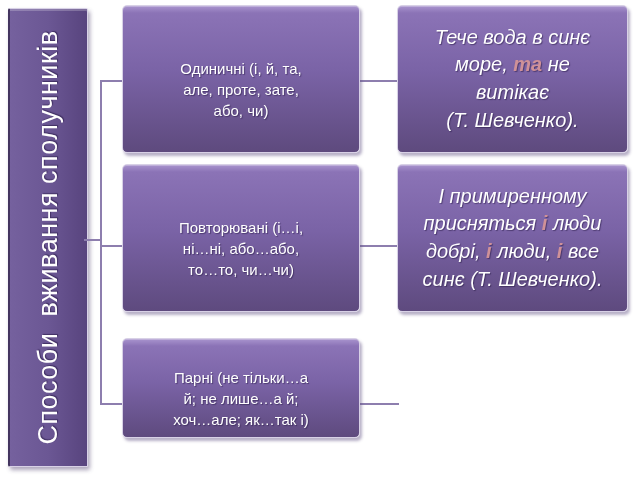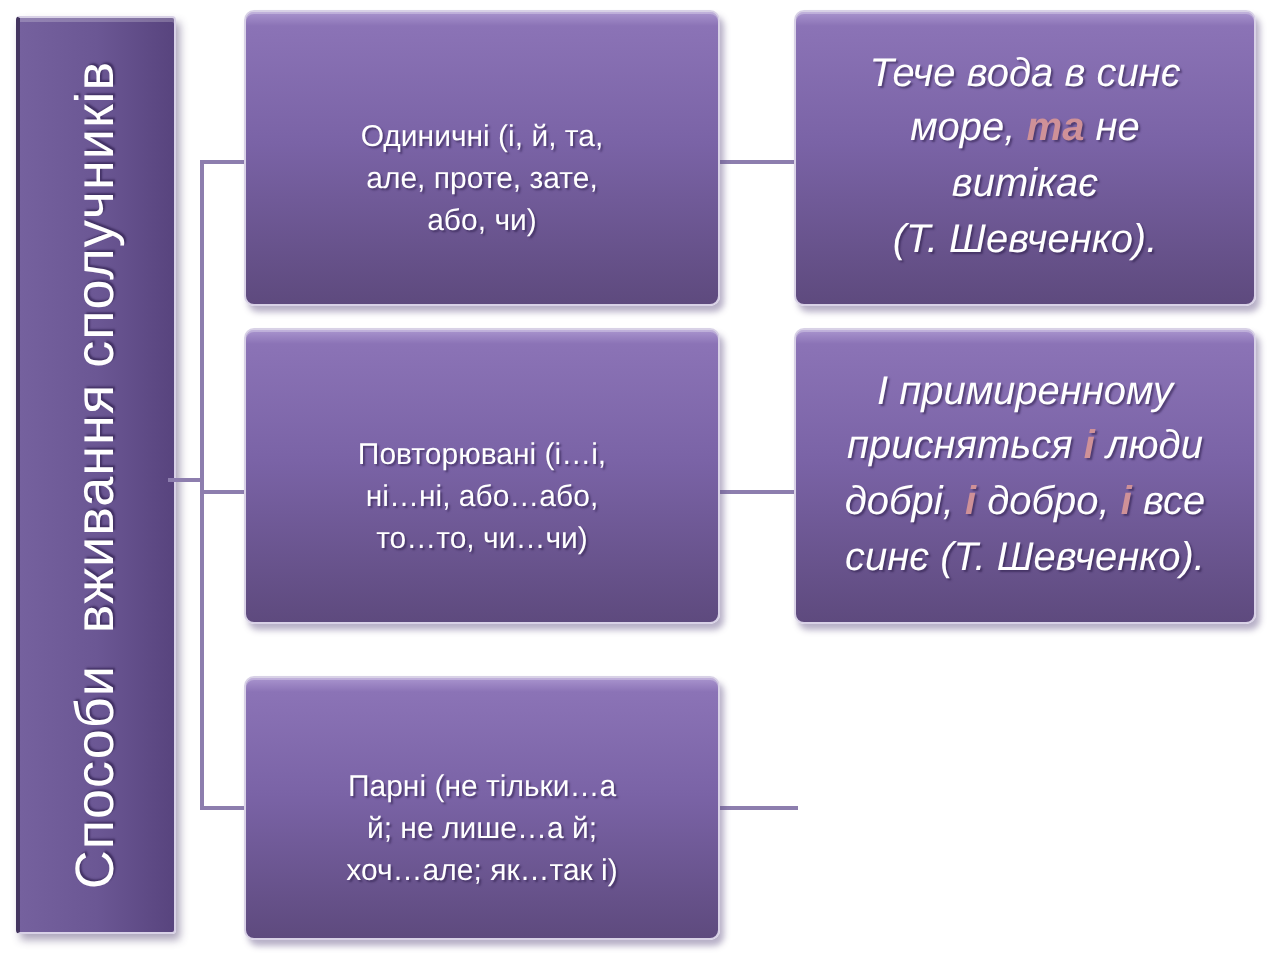--- a/index.html
+++ b/index.html
@@ -65,21 +65,21 @@
     display: flex;
     align-items: center;
     justify-content: center;
     text-align: center;
     color: var(--text, #ffffff);
   }
   .box-mid { left: 122px; width: 238px; }
   .box-ex  { left: 397px; width: 231px; }
   .row-1 { top: 5px;   height: 148px; }
   .row-2 { top: 164px; height: 148px; }
-  .row-3 { top: 338px; height: 132px; }
+  .row-3 { top: 338px; height: 100px; }
 
   .type-label {
     white-space: pre-line;
     font-size: 15px;
     line-height: 1.4;
     padding: 0 8px;
     text-shadow: 1px 1px 1px rgba(40,25,70,0.55);
     margin-top: 20px;
   }
   .example-text {
@@ -127,21 +127,21 @@
   </div>
 
   <div class="box box-mid row-2">
     <span class="type-label">Повторювані (і…і,
 ні…ні, або…або,
 то…то, чи…чи)</span>
   </div>
   <div class="box box-ex row-2">
     <span class="example-text"><span>І примиренному
 присняться </span><span class="hl">і</span><span> люди
-добрі, </span><span class="hl">і</span><span> добро, </span><span class="hl">і</span><span> все
+добрі, </span><span class="hl">і</span><span> люди, </span><span class="hl">і</span><span> все
 синє (Т. Шевченко).</span></span>
   </div>
 
   <div class="box box-mid row-3">
     <span class="type-label">Парні (не тільки…а
 й; не лише…а й;
 хоч…але; як…так і)</span>
   </div>
 
 </div>

